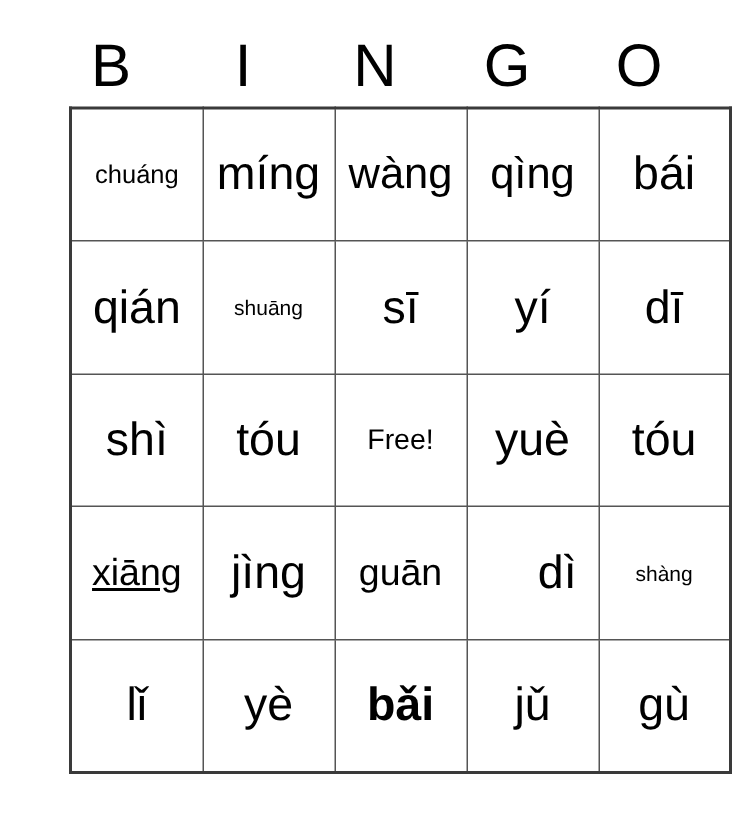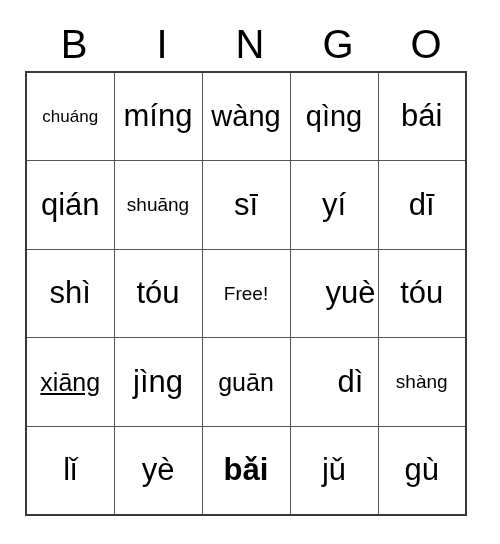--- a/index.html
+++ b/index.html
@@ -41,21 +41,21 @@
     justify-content: center;
     font-size: 40px;
     font-weight: 400;
     line-height: 1;
     letter-spacing: 0;
   }
 
   
   #bingo-grid {
     position: absolute;
-    left: 25px;
+    left: 46px;
     top: 71px;
     width: 440px;
     height: 443px;
     border-collapse: collapse;
     table-layout: fixed;
     border: 2px solid #3a3a3a;
   }
 
   #bingo-grid tr { height: 88.6px; }
 
@@ -72,21 +72,21 @@
 
   .cell-text {
     display: block;
     line-height: 1.05;
   }
 
   
   .size-xl  { font-size: 31px; }
   .size-lg  { font-size: 29px; }
   .size-md  { font-size: 25px; }
-  .size-sm  { font-size: 19px; }
+  .size-sm  { font-size: 14px; }
   .size-xs  { font-size: 17px; }
 
   .free-cell .cell-text { font-size: 19px; }
 </style>
 </head>
 <body style="background: rgb(255, 255, 255); color: rgb(0, 0, 0);">
 
 <div id="bingo-card">
 
   <div id="header-row">
@@ -136,21 +136,21 @@
       <tr>
         <td class="cell" style="border-color: rgb(85, 85, 85);">
             <span class="cell-text size-xl">shì</span>
           </td>
         <td class="cell" style="border-color: rgb(85, 85, 85);">
             <span class="cell-text size-xl">tóu</span>
           </td>
         <td class="cell free-cell" style="border-color: rgb(85, 85, 85);">
             <span class="cell-text size-md">Free!</span>
           </td>
-        <td class="cell" style="border-color: rgb(85, 85, 85); text-align: right;">
+        <td class="cell" style="border-color: rgb(85, 85, 85);">
             <span class="cell-text size-xl">yuè</span>
           </td>
         <td class="cell" style="border-color: rgb(85, 85, 85);">
             <span class="cell-text size-xl">tóu</span>
           </td>
       </tr>
       <tr>
         <td class="cell" style="border-color: rgb(85, 85, 85); text-decoration: underline;">
             <span class="cell-text size-md">xiāng</span>
           </td>

